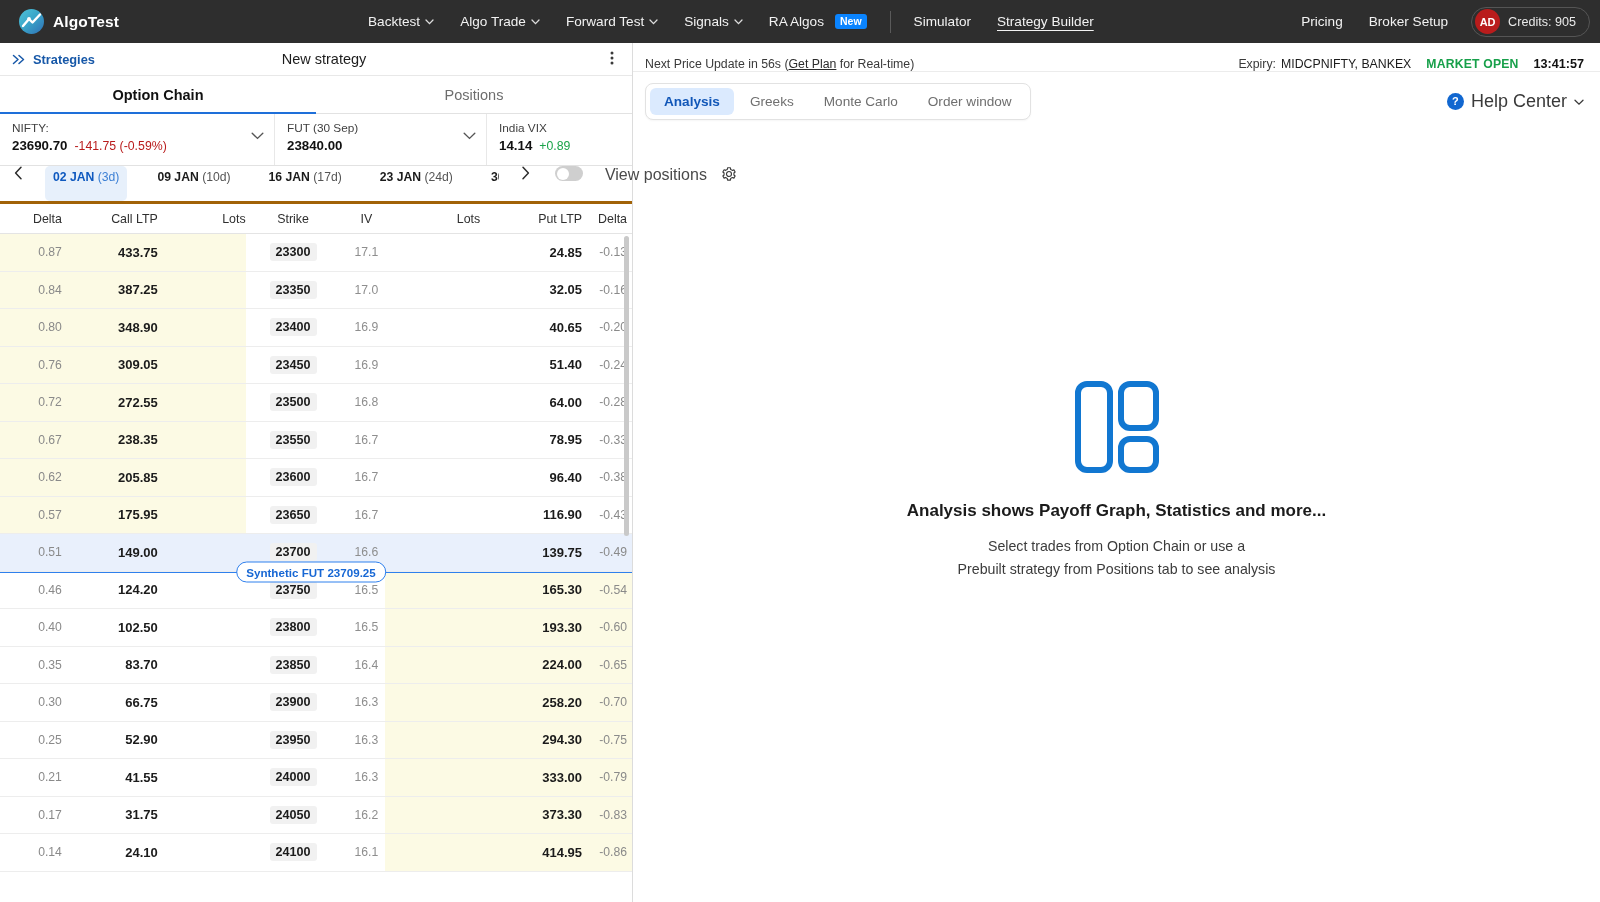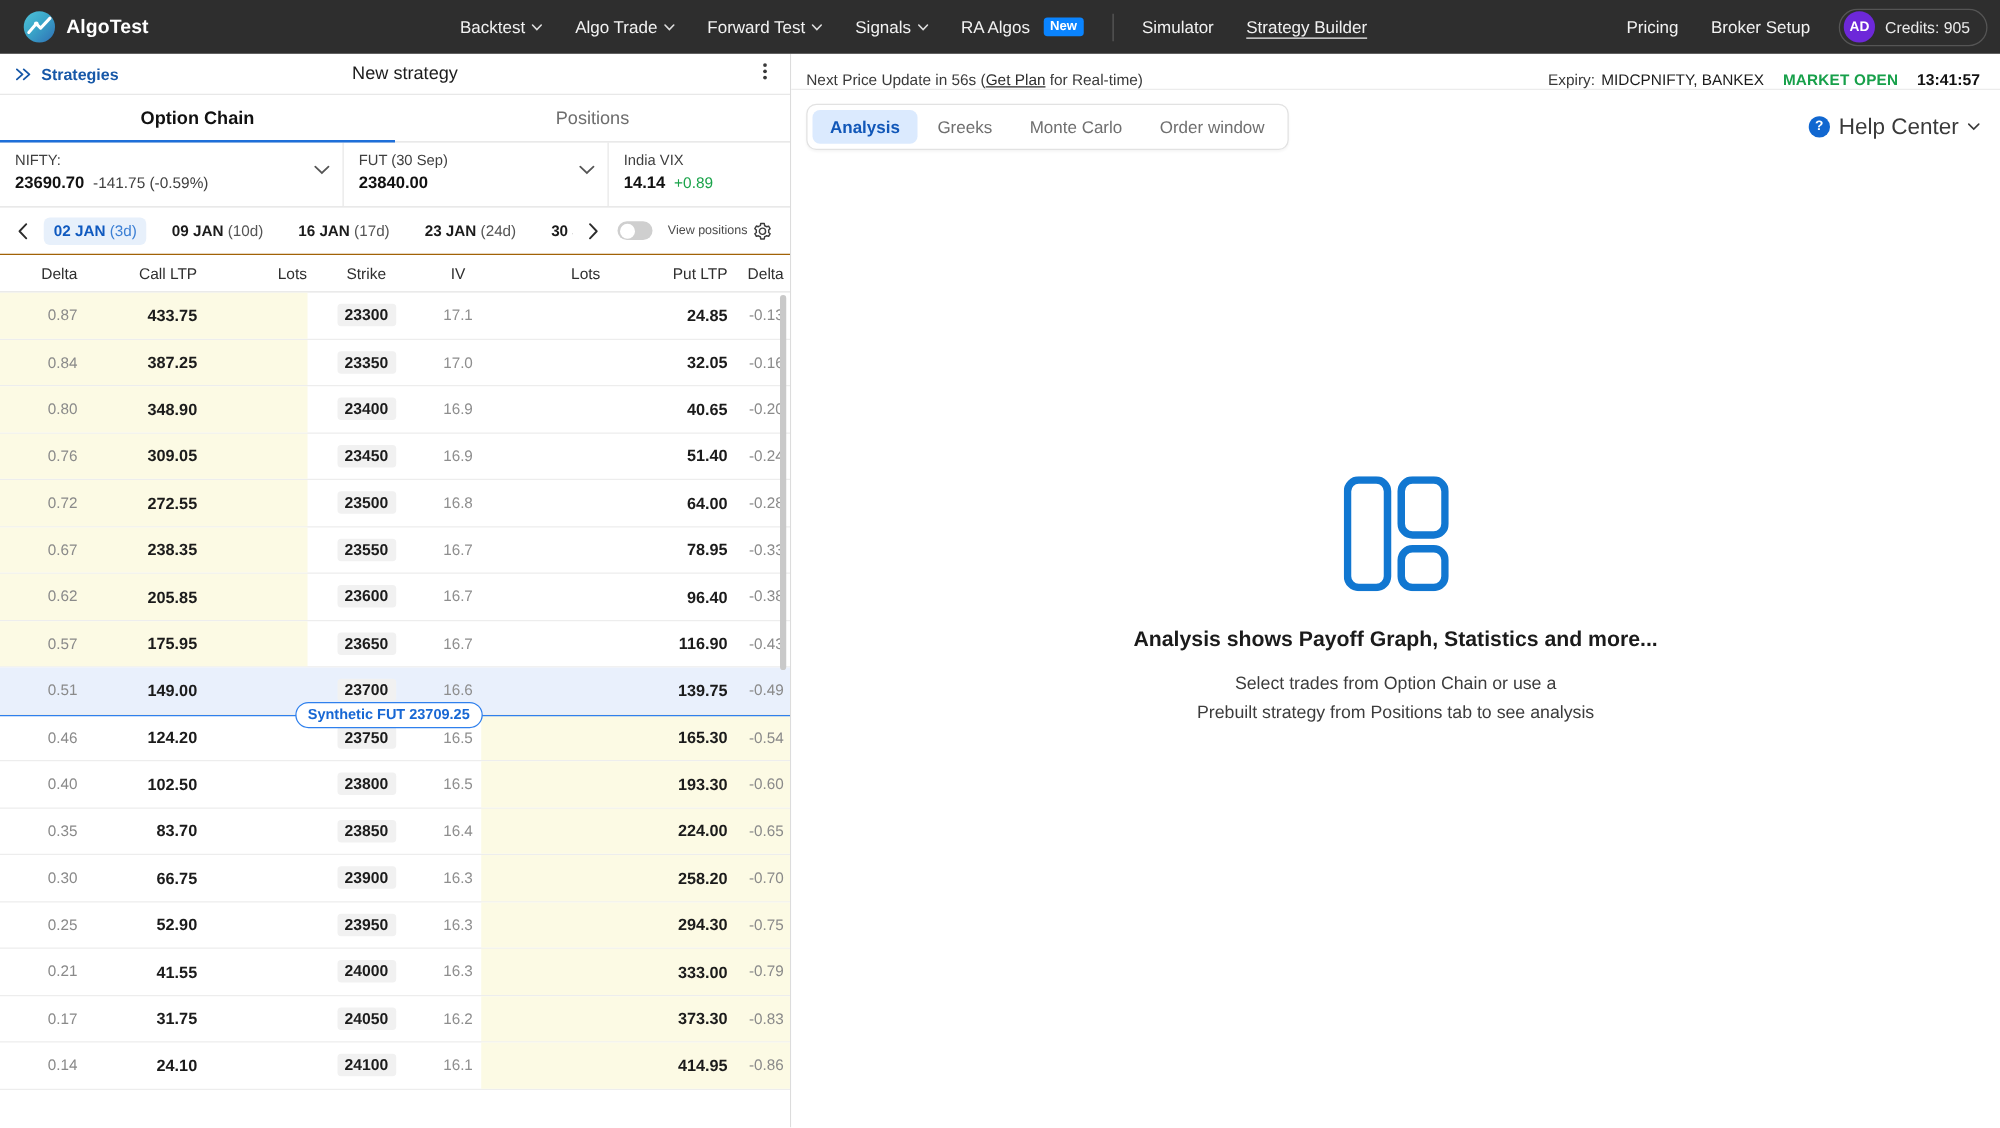--- a/index.html
+++ b/index.html
@@ -50,21 +50,21 @@
     position: absolute; right: 10px; top: 0; height: 43px;
     display: flex; align-items: center; gap: 0;
   }
   .credits-pill {
     display: flex; align-items: center; gap: 8px;
     border: 1px solid #555; border-radius: 18px;
     height: 30px; padding: 0 13px 0 3px; margin-left: 10px;
   }
   .avatar {
     width: 25px; height: 25px; border-radius: 50%;
-    background: #6d28d9; color: #fff; font-size: 11px; font-weight: bold;
+    background: #b91c1c; color: #fff; font-size: 11px; font-weight: bold;
     display: flex; align-items: center; justify-content: center;
   }
   .credits-text { font-size: 12.6px; color: #eaeaea; white-space: nowrap; }
 
   
   .workspace { display: flex; height: 859px; border-radius: 23px; }
   .left-panel { width: 633px; background: #fff; display: flex; flex-direction: column;
                 border-right: 1px solid #dcdcdc; }
   .right-panel { flex: 1; background: #fff; display: flex; flex-direction: column; }
 
@@ -101,48 +101,48 @@
   .quotes { display: flex; height: 52px; border-bottom: 1px solid #e2e2e2; }
   .quote-cell { padding: 7px 10px 0 12px; display: flex; align-items: flex-start; }
   .quote-cell.q1 { width: 275px; border-right: 1px solid #e8e8e8; }
   .quote-cell.q2 { width: 212px; border-right: 1px solid #e8e8e8; }
   .quote-cell.q3 { flex: 1; }
   .quote-inner { flex: 1; }
   .quote-label { font-size: 11.8px; color: #3f3f3f; line-height: 15px; }
   .quote-row { display: flex; align-items: baseline; gap: 7px; margin-top: 2px; }
   .quote-val { font-size: 13.3px; font-weight: bold; color: #111; }
   .quote-chg { font-size: 12.3px; }
-  .neg { color: #404040; }
+  .neg { color: #b91c1c; }
   .pos { color: #1aa34a; }
   .chev-btn { color: #555; padding-top: 11px; cursor: pointer; display: flex; }
 
   
   .expiry-row {
-    height: 38px; display: flex; align-items: center; gap: 4px;
-    border-bottom: 1px solid #a16207; padding: 0 8px 0 10px; position: relative;
+    height: 38px; display: flex; gap: 14px;
+    border-bottom: 3px solid #a16207; padding: 0 8px 0 10px; position: relative;
   }
   .arrow-btn { color: #2c2c2c; cursor: pointer; display: flex; padding: 0 4px; }
   .exp-chip {
     font-size: 12.2px; font-weight: bold; color: #1b1b1b;
     padding: 4px 8px; border-radius: 5px; white-space: nowrap; cursor: pointer;
     margin: 0 4px;
   }
   .exp-chip .days { font-weight: normal; color: #555; }
   .exp-chip.active { background: #e7f0fb; color: #0f59bf; }
   .exp-chip.active .days { color: #3b7fd4; }
   .exp-chip.clipped { max-width: 76px; overflow: hidden; }
   .toggle-pill {
     width: 28px; height: 15px; border-radius: 9px; background: #cfcfcf;
     position: relative; cursor: pointer; margin-left: 7px; flex: none;
   }
   .toggle-knob {
     width: 12px; height: 12px; border-radius: 50%; background: #fff;
     position: absolute; left: 2px; top: 1.5px;
   }
-  .toggle-label { font-size: 10px; color: #4a4a4a; margin-left: 8px; white-space: nowrap; }
+  .toggle-label { font-size: 16px; color: #4a4a4a; margin-left: 8px; white-space: nowrap; }
   .gear { margin-left: auto; cursor: pointer; display: flex; color: #3c3c3c; padding-right: 6px; }
 
   
   .oc-head {
     display: flex; height: 30px; align-items: center;
     font-size: 12.4px; color: #2f2f2f; border-bottom: 1px solid #e4e4e4;
     background: #fff;
   }
   .oc-body { flex: 1; overflow: hidden; position: relative; }
   .oc-row {

